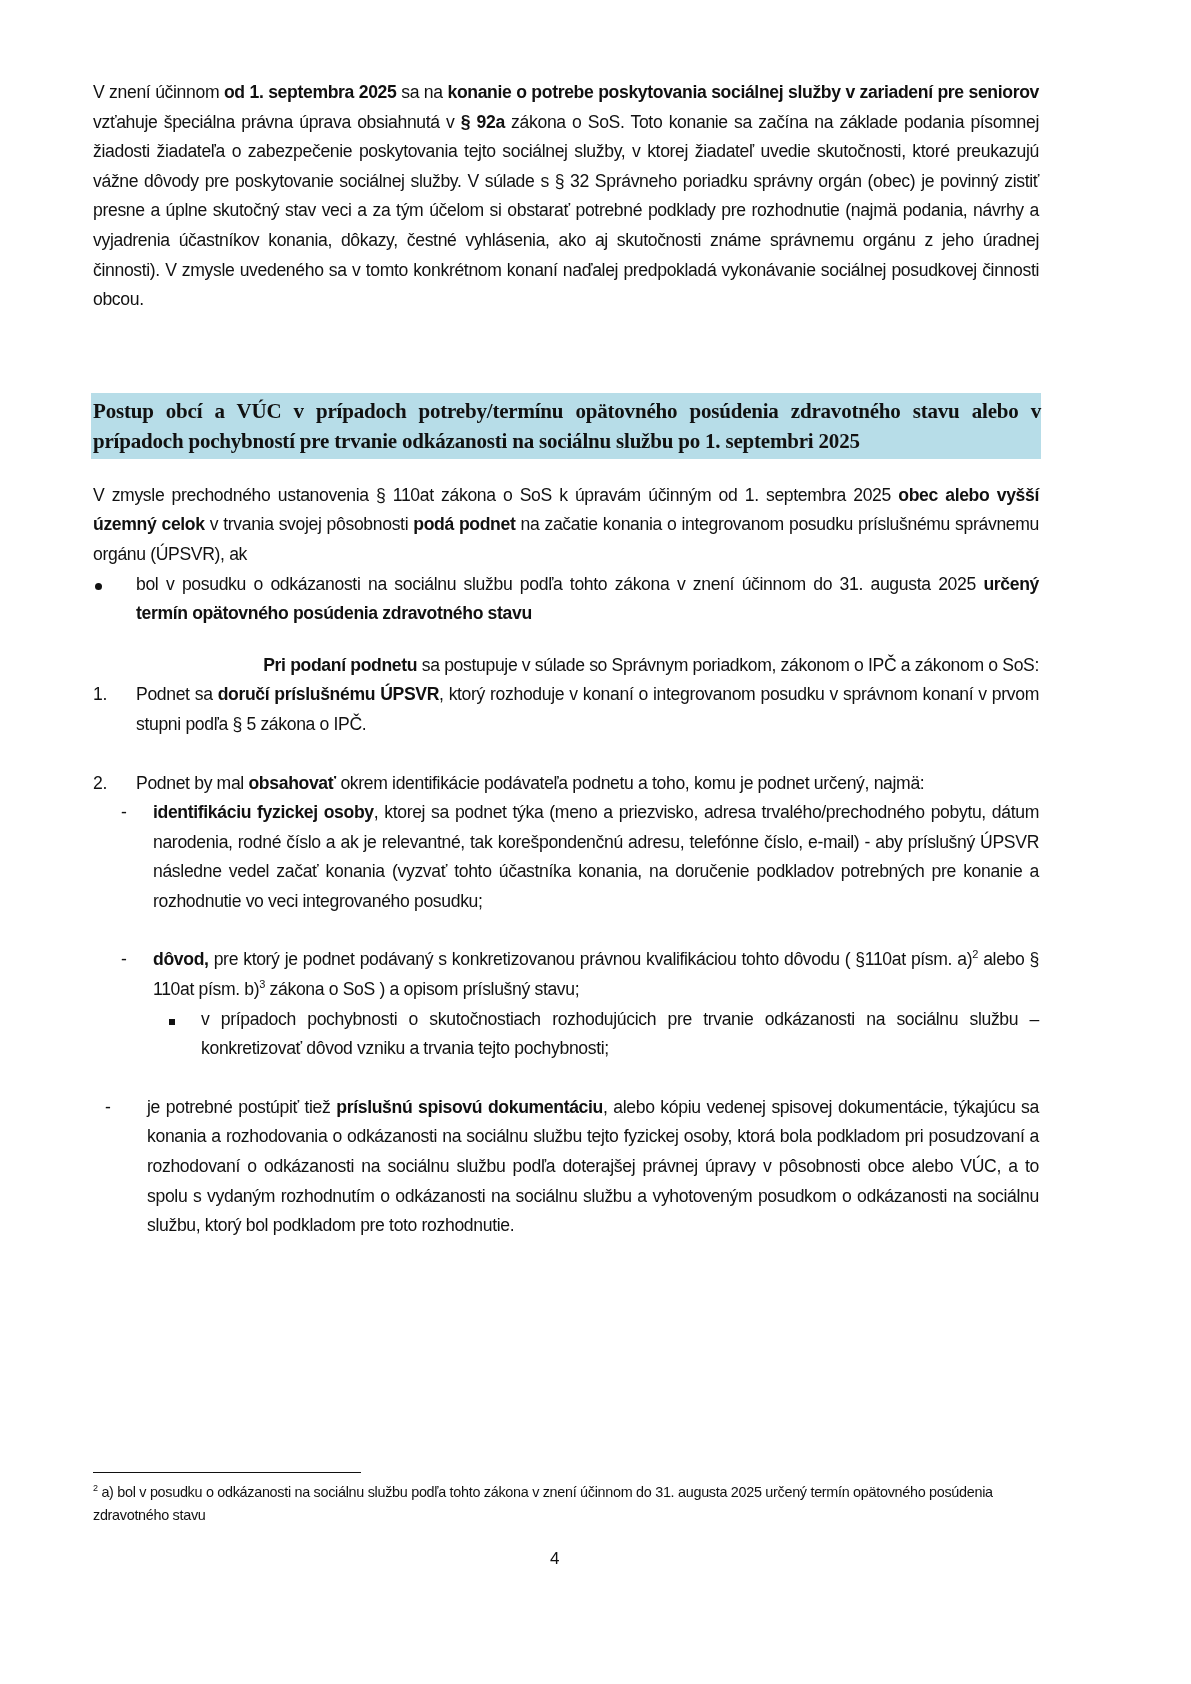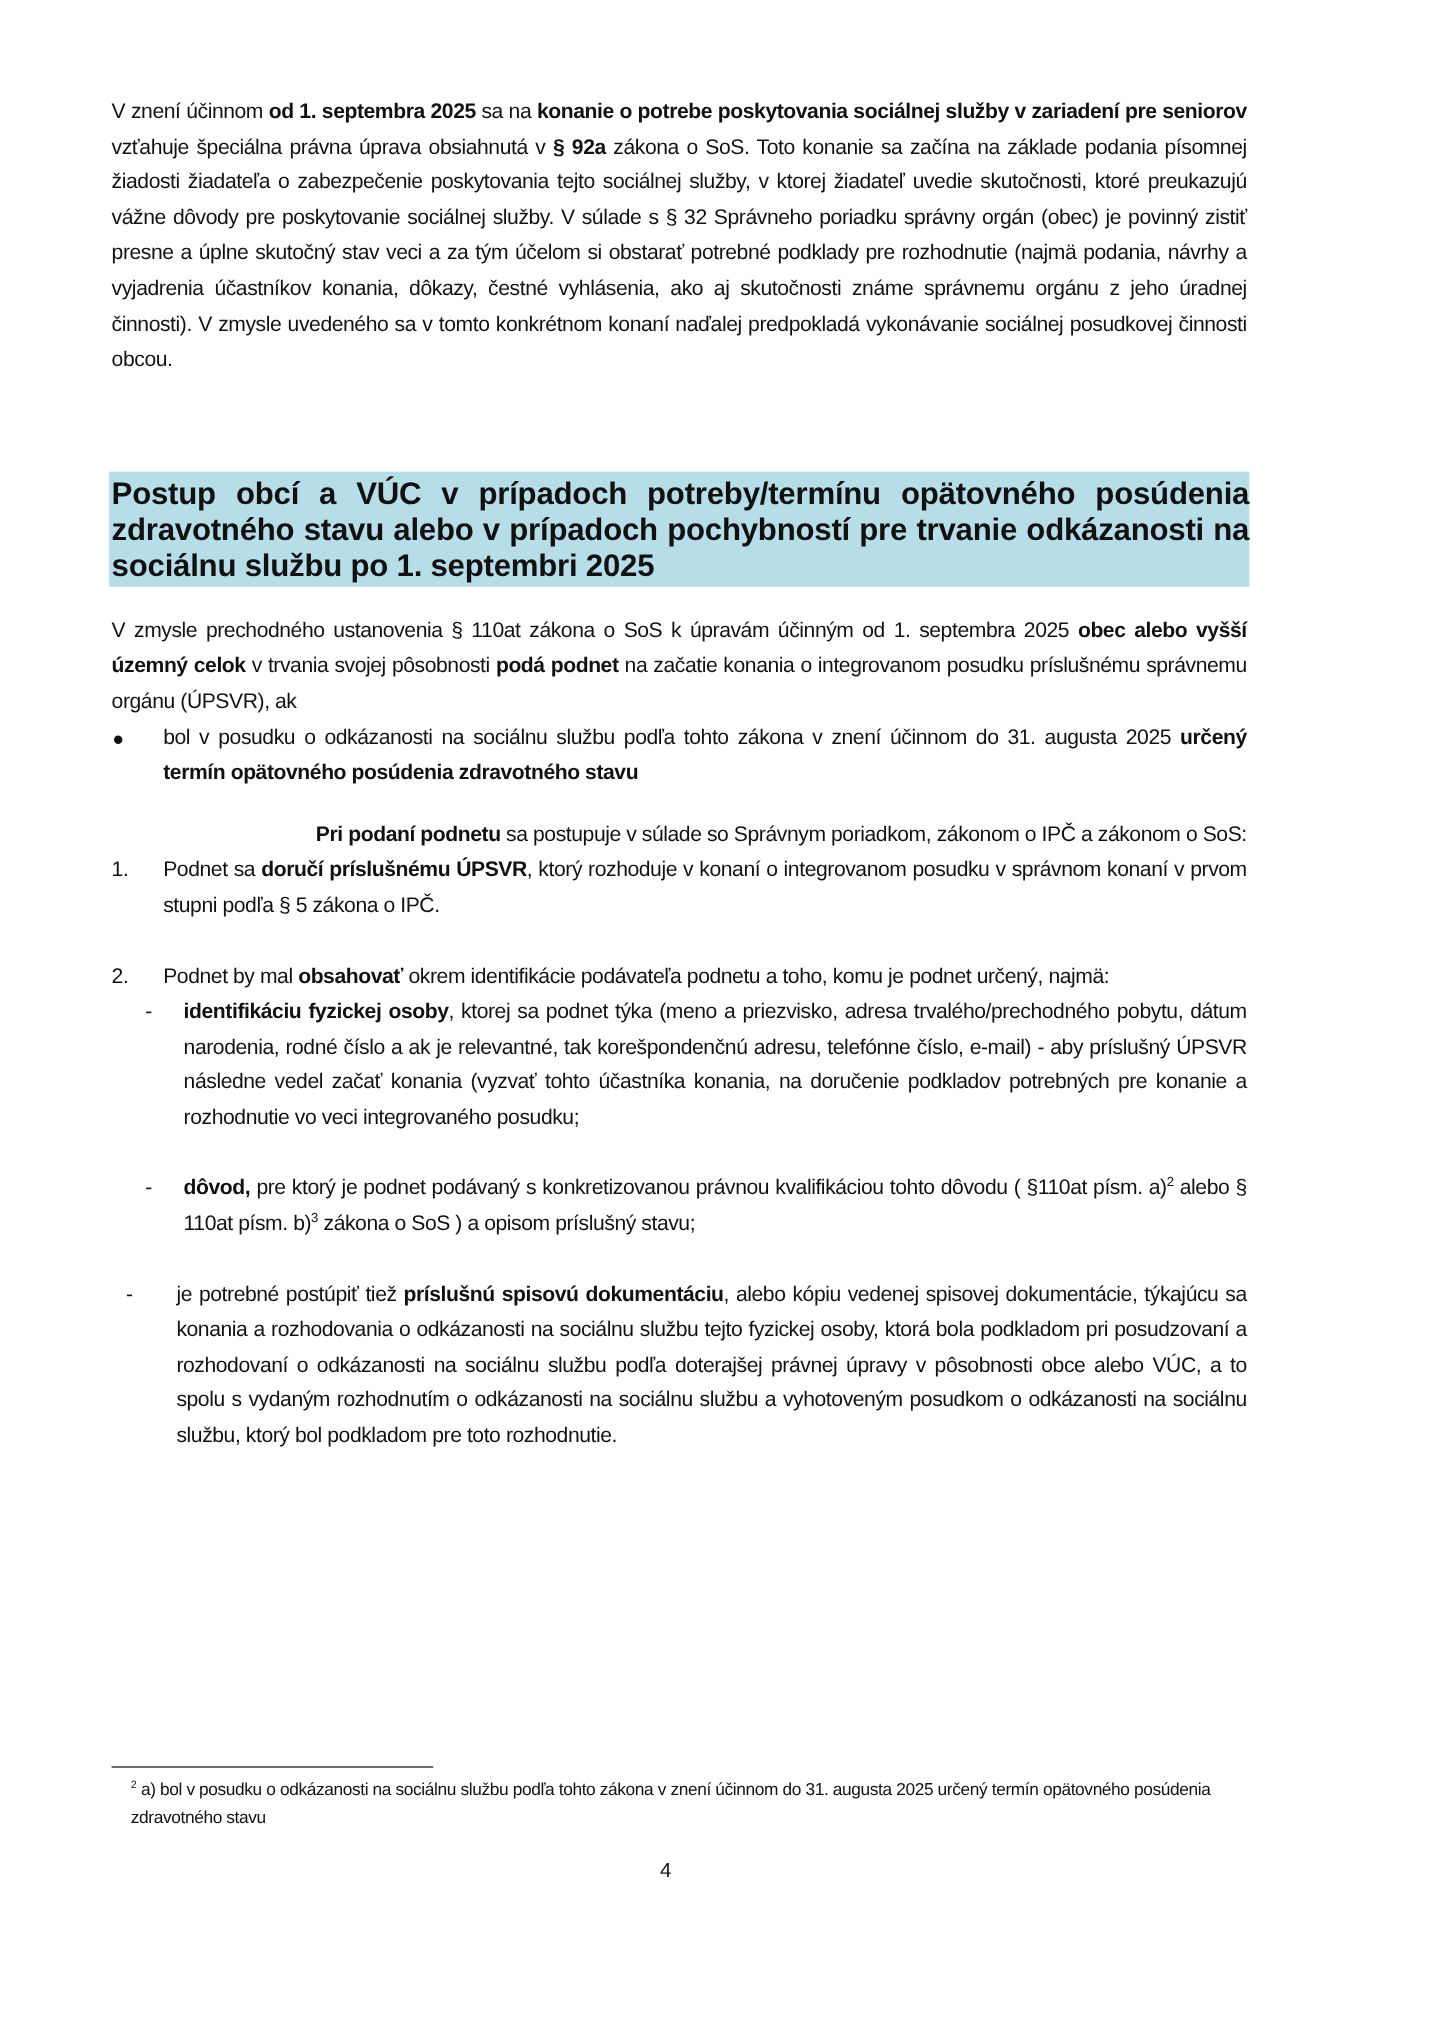--- a/index.html
+++ b/index.html
@@ -26,24 +26,25 @@
   .gap-lg { height: 58px; }
   .gap-md { height: 29px; }
   .gap-sm { height: 22px; }
 
   .heading-box {
     background: #b7dde8;
     padding: 3px 0px 3px 2px;
     margin-left: -2px;
     width: 948px;
     font-weight: bold;
-    font-size: 26px;
+    font-size: 21px;
     line-height: 30px;
     text-align: justify;
     letter-spacing: -0.2px;
+    font-family: Liberation Serif, serif;
   }
 
   .bullet-row {
     position: relative;
     padding-left: 43px;
     text-align: justify;
   }
   .bullet-row .marker {
     position: absolute;
     left: 0;
@@ -70,21 +71,21 @@
   .footnote-rule {
     position: absolute;
     left: 93px;
     top: 1472px;
     width: 268px;
     height: 1px;
     background: #111;
   }
   .footnotes {
     position: absolute;
-    left: 109px;
+    left: 93px;
     top: 1481px;
     width: 946px;
     font-size: 14.4px;
     line-height: 22.6px;
     letter-spacing: -0.3px;
   }
   .footnotes p { margin: 0; }
   .footnotes sup { font-size: 9px; }
   .page-number {
     position: absolute;
@@ -135,20 +136,24 @@
     <b>identifikáciu fyzickej osoby</b><span>, ktorej sa podnet týka (meno a priezvisko, adresa trvalého/prechodného pobytu, dátum narodenia, rodné číslo a ak je relevantné, tak korešpondenčnú adresu, telefónne číslo, e-mail) - aby príslušný ÚPSVR následne vedel začať konania (vyzvať tohto účastníka konania, na doručenie podkladov potrebných pre konanie a rozhodnutie vo veci integrovaného posudku;</span>
   </div>
 
   <div class="gap-md"></div>
 
   <div class="dash-row">
     <span class="marker">-</span>
     <b>dôvod,</b><span> pre ktorý je podnet podávaný s konkretizovanou  právnou kvalifikáciou tohto  dôvodu ( §110at písm. a)</span><sup>2</sup><span> alebo § 110at  písm. b)</span><sup>3</sup><span> zákona o SoS ) a opisom príslušný stavu;</span>
   </div>
 
+  <div class="sq-row">
+    <span class="marker"><span class="sq"></span></span>
+    <span>v prípadoch pochybnosti o skutočnostiach rozhodujúcich pre trvanie odkázanosti na sociálnu službu – konkretizovať dôvod vzniku a trvania tejto pochybnosti;</span>
+  </div>
 
   <div class="gap-md"></div>
 
   <div class="dash-row-out">
     <span class="marker">-</span>
     <span>je potrebné postúpiť tiež </span><b>príslušnú spisovú dokumentáciu</b><span>, alebo kópiu vedenej spisovej dokumentácie, týkajúcu sa konania a rozhodovania o odkázanosti na sociálnu službu tejto fyzickej osoby, ktorá bola podkladom pri posudzovaní a rozhodovaní o odkázanosti na sociálnu službu podľa doterajšej právnej úpravy v pôsobnosti obce alebo VÚC, a to spolu s vydaným rozhodnutím o odkázanosti na sociálnu službu a vyhotoveným posudkom o odkázanosti na sociálnu službu, ktorý bol podkladom pre toto rozhodnutie.</span>
   </div>
 </div>
 
 <div class="footnote-rule"></div>

